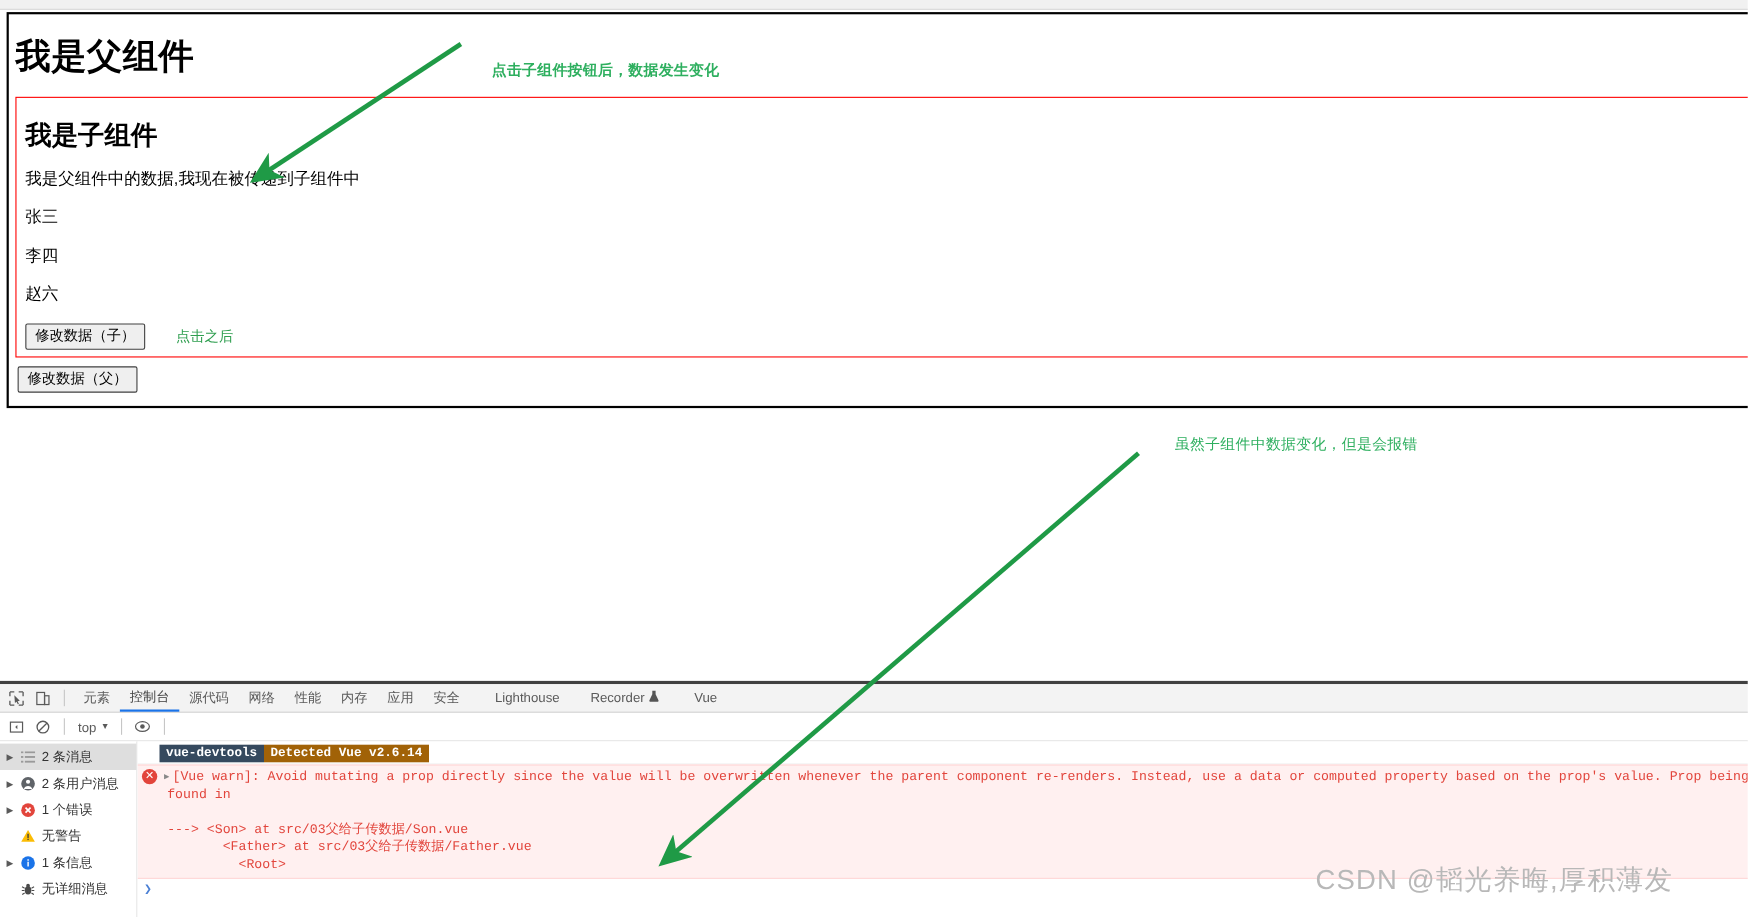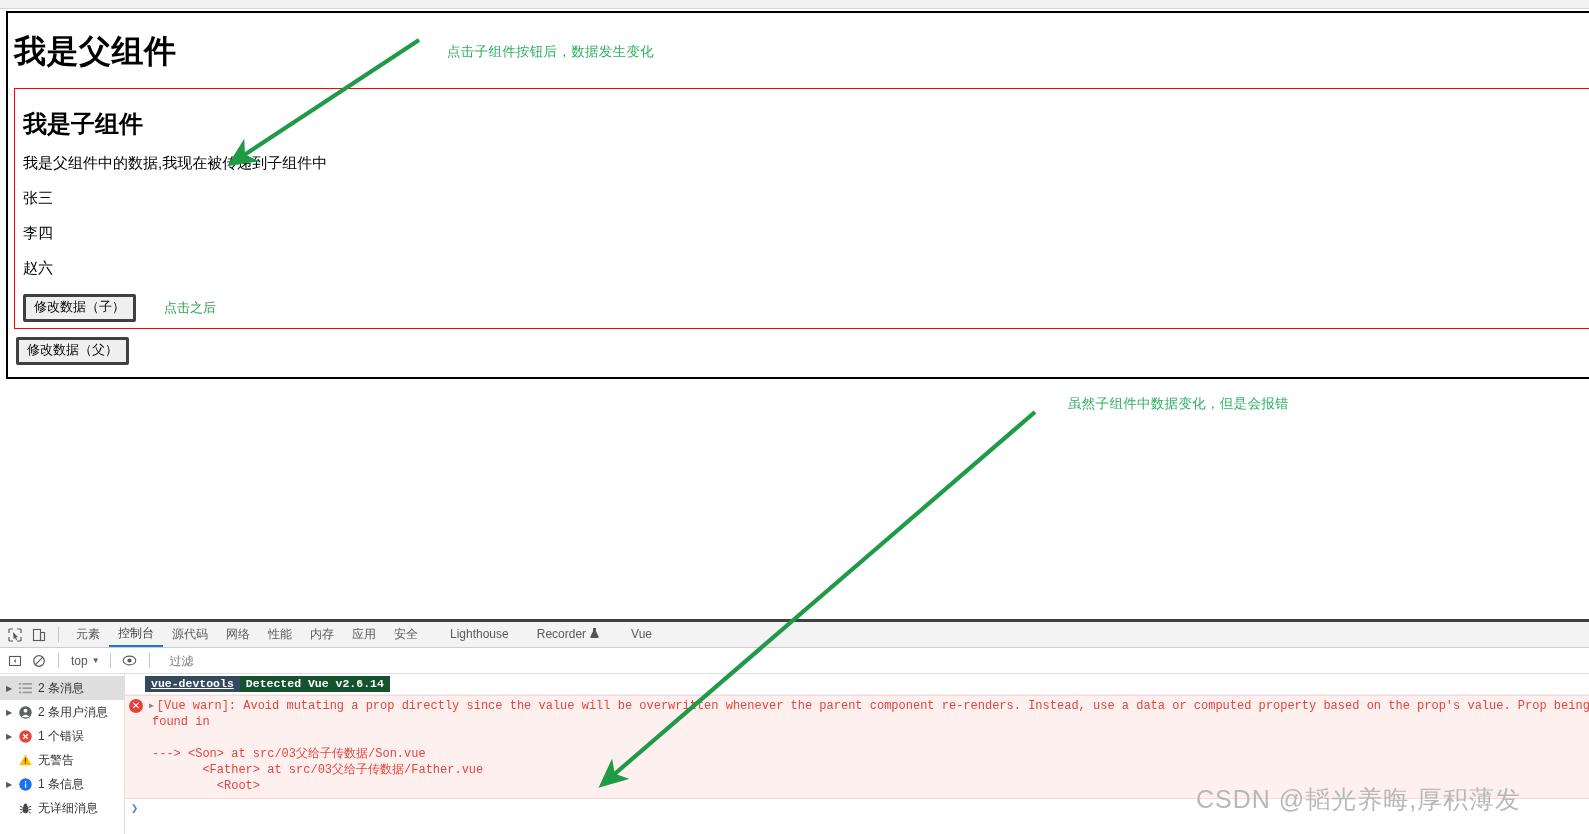--- a/index.html
+++ b/index.html
@@ -71,21 +71,21 @@
     font-size: 15px;
     margin: 17px 0 17px 8px;
     color: #000;
     line-height: 1.2;
   }
   .btn {
     font-family: "Liberation Sans", sans-serif;
     font-size: 13px;
     color: #000;
     background: #efefef;
-    border: 3px solid #404040;
+    border: 1px solid #404040;
     border-radius: 2px;
     padding: 2px 8px 3px 8px;
     margin-left: 8px;
     line-height: 1.3;
     cursor: default;
   }
   .btn-row {
     display: flex;
     align-items: center;
     margin-top: 6px;
@@ -242,24 +242,23 @@
     font-family: "Liberation Mono", monospace;
     font-size: 12px;
     border-bottom: 1px solid #f0f0f0;
   }
   .badge-dark {
     background: #35495e;
     color: #ffffff;
     padding: 1px 6px 2px 6px;
     font-weight: bold;
     font-size: 11.5px;
-    text-decoration: underline;
   }
   .badge-green {
-    background: #14532d;
+    background: #a16207;
     color: #ffffff;
     padding: 1px 6px 2px 6px;
     font-weight: bold;
     font-size: 11.5px;
   }
   .msg-error {
     background: #fff0f0;
     border-top: 1px solid #ffd6d6;
     border-bottom: 1px solid #ffd6d6;
     font-family: "Liberation Mono", monospace;
@@ -400,21 +399,20 @@
         <span class="caret">▼</span>
       </span>
       <span class="dt-sep"></span>
       <span class="dt-iconbtn">
         <svg width="15" height="15" viewBox="0 0 15 15">
           <ellipse cx="7.5" cy="7.5" rx="6.3" ry="4.4" fill="none" stroke="#5a5a5a" stroke-width="1.1"></ellipse>
           <circle cx="7.5" cy="7.5" r="2.1" fill="#5a5a5a"></circle>
         </svg>
       </span>
       <span class="dt-sep"></span>
-      <input class="dt-filter-input" placeholder="过滤" style="">
     </div>
 
     <div class="dt-body">
 
       <div class="dt-sidebar">
         <div class="side-row selected">
           <span class="side-arrow">▶</span>
           <span class="side-ico">
             <svg width="13" height="11" viewBox="0 0 13 11">
               <g fill="#9a9a9a">
@@ -521,18 +519,18 @@
   <svg class="anno-svg">
     <defs>
       <marker id="ah" markerWidth="7" markerHeight="7" refX="5.6" refY="3.2" orient="auto">
         <path d="M0,0 L7,3.2 L0,6.4 L1.9,3.2 z" fill="#1f9a46"></path>
       </marker>
     </defs>
     <line x1="419" y1="40" x2="232" y2="163" stroke="#1f9a46" stroke-width="4.2" marker-end="url(#ah)"></line>
     <line x1="1035" y1="412" x2="603" y2="784" stroke="#1f9a46" stroke-width="4.2" marker-end="url(#ah)"></line>
   </svg>
 
-  <div class="anno-text" style="left:447px; top:43px;">点击子组件按钮后，数据发生变化</div>
+  <div class="anno-text" style="left:447px; top:55px;font-weight:bold;">点击子组件按钮后，数据发生变化</div>
   <div class="anno-text" style="left:1068px; top:395px;text-align:center;">虽然子组件中数据变化，但是会报错</div>
 
   <div class="watermark" style="left:1196px; top:783px;">CSDN @韬光养晦,厚积薄发</div>
 
 </div>
 
 </body></html>

